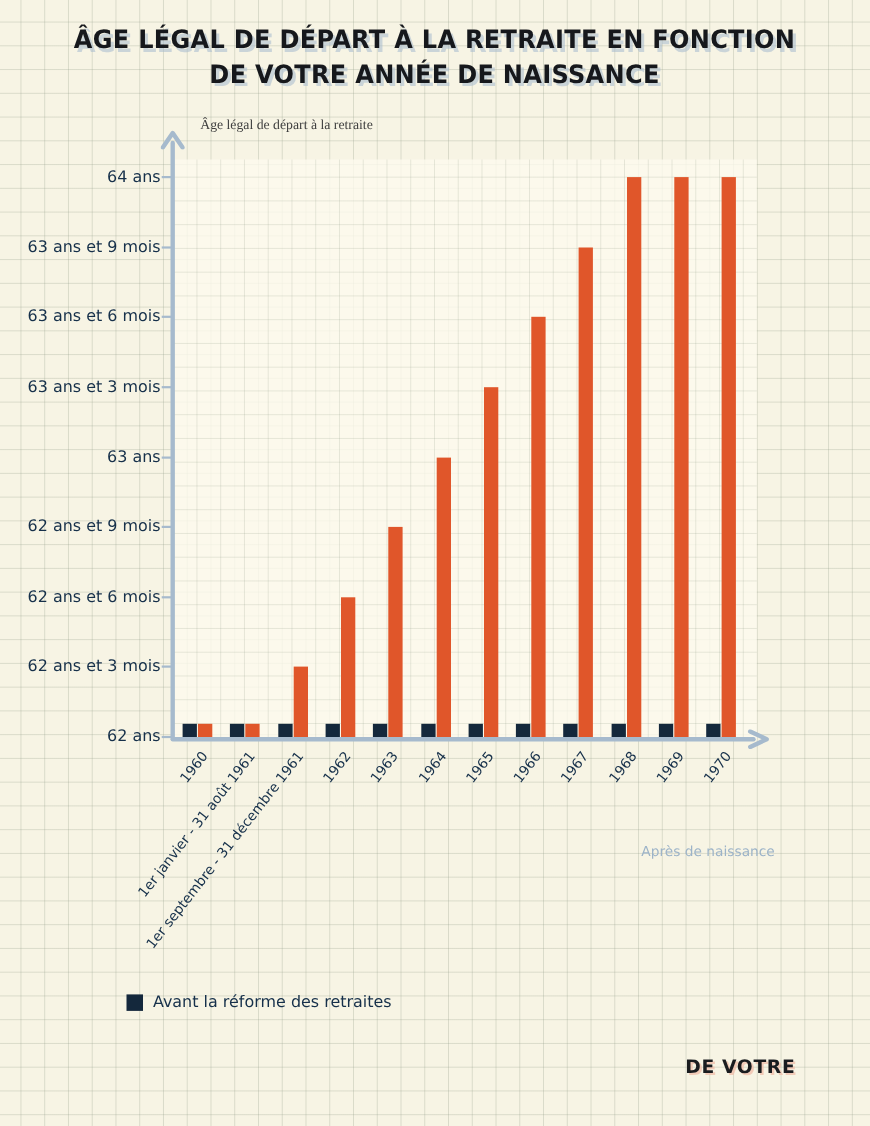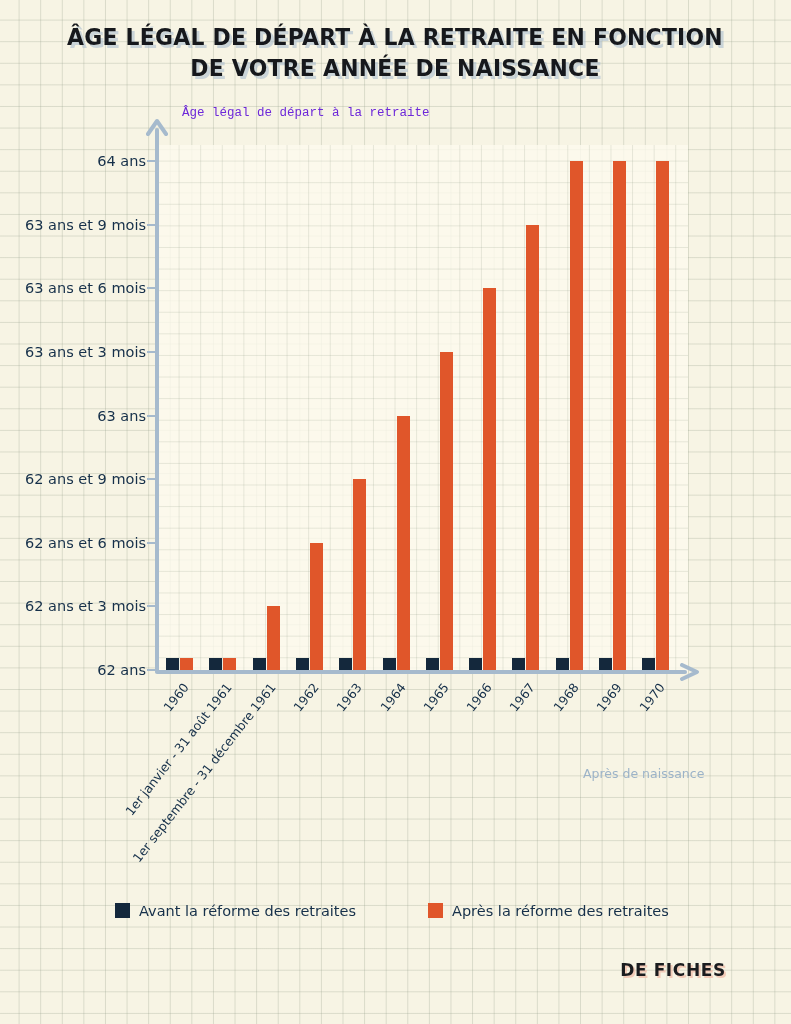--- a/index.html
+++ b/index.html
@@ -92,22 +92,22 @@
     width: 22px;
     height: 18px;
   }
 
   
   #y-axis-title {
     position: absolute;
     left: 182px;
     top: 106px;
     font-size: 12.5px;
-    color: #6d28d9;
-    font-family: Liberation Mono, monospace;
+    color: #404040;
+    font-family: Liberation Serif, serif;
     white-space: nowrap;
   }
   #x-axis-title {
     position: absolute;
     left: 583px;
     top: 766px;
     font-size: 12.5px;
     color: #9cb3c8;
     font-family: "DejaVu Sans", sans-serif;
     white-space: nowrap;
@@ -178,21 +178,21 @@
     position: absolute;
     left: 115px;
     top: 903px;
     width: 580px;
     height: 22px;
   }
   .legend-item {
     position: absolute;
     top: 0;
     display: flex;
-    align-items: flex-start;
+    align-items: flex-end;
     gap: 9px;
   }
   .legend-swatch {
     width: 15px;
     height: 15px;
     flex: 0 0 auto;
   }
   .legend-label {
     font-size: 14.5px;
     color: #16304a;
@@ -348,21 +348,17 @@
     <div class="xtick-anchor" style="left: 656.3px;">
       <div class="xtick">1970</div>
     </div>
   </div>
 
 <div id="legend">
     <div class="legend-item" style="left: 0px;">
       <span class="legend-swatch" style="background: rgb(20, 40, 60);"></span>
       <span class="legend-label">Avant la réforme des retraites</span>
     </div>
-    <div class="legend-item" style="left: 313px;">
-      <span class="legend-swatch" style="background: rgb(224, 86, 42);"></span>
-      <span class="legend-label">Après la réforme des retraites</span>
-    </div>
   </div>
 
 <div id="logo">
-  <div>DE FICHES</div>
+  <div>DE VOTRE</div>
 </div>
 
 </body></html>

